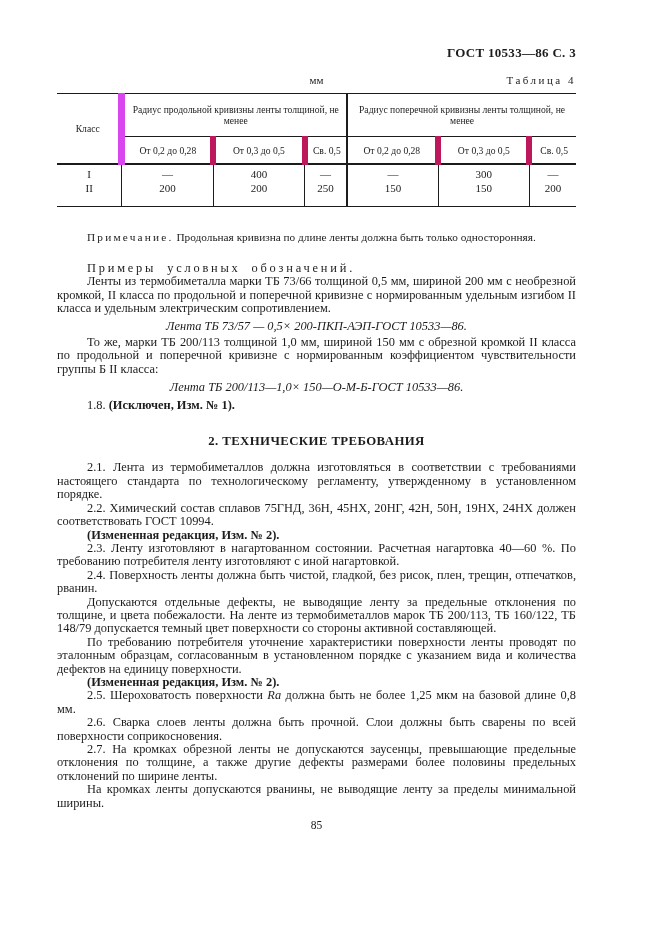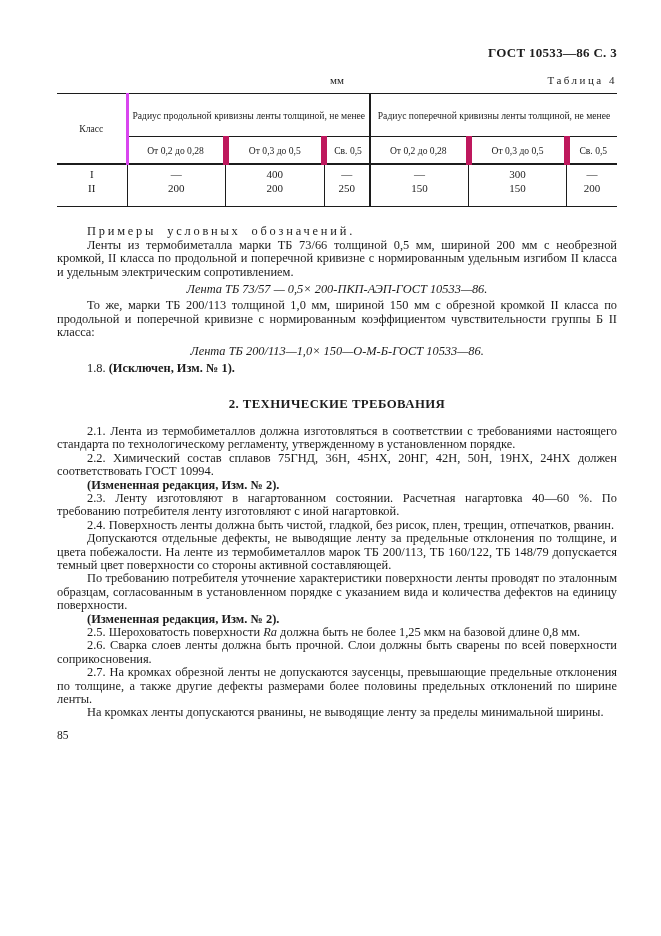--- a/index.html
+++ b/index.html
@@ -5,21 +5,21 @@
   html, body {
     margin: 0;
     padding: 0;
     background: #ffffff;
   }
   .page {
     position: relative;
     width: 661px;
     height: 936px;
     box-sizing: border-box;
-    padding: 46px 44px 0 57px;
+    padding: 46px 85px 0 57px;
     background: #ffffff;
     color: #1c1c1c;
     font-family: "Liberation Serif", serif;
     font-size: 12.4px;
     line-height: 13.4px;
     overflow: hidden;
   }
   .running-header {
     text-align: right;
     font-weight: bold;
@@ -60,21 +60,21 @@
     border-bottom: 1.4px solid #1c1c1c;
   }
   table.t4 td {
     font-size: 9.6px;
     line-height: 11.5px;
     text-align: center;
     vertical-align: middle;
     padding: 2px 3px;
   }
   td.c-class {
-    border-right: 3px solid #d946ef;
+    border-right: 7px solid #d946ef;
     border-bottom: 2.6px solid #1c1c1c;
     font-size: 10.3px;
   }
   td.c-group { border-bottom: 1px solid #1c1c1c; height: 38px; }
   td.g-left  { border-right: 2.6px solid #1c1c1c; }
   tr.r-sub td {
     border-right: 6px solid #be185d;
     border-bottom: 2.6px solid #1c1c1c;
     height: 22px;
     font-size: 9.6px;
@@ -119,20 +119,21 @@
   .sec2-title {
     margin-top: 23px;
     margin-bottom: 13px;
     text-align: center;
     font-weight: bold;
     font-size: 12.8px;
     letter-spacing: 0.4px;
   }
   .pagenum {
     margin-top: 9px;
+    text-align: center;
     font-size: 11.5px;
   }
 </style>
 </head>
 <body>
 
 <div class="page">
 
   <div class="running-header">ГОСТ 10533—86 С. 3</div>
 
@@ -192,20 +193,21 @@
         <div>150</div>
       </td>
       <td class="s6">
         <div>—</div>
         <div>200</div>
       </td>
     </tr>
   </tbody>
     </table>
 
+  <p class="note"><span class="note-label">Примечание.</span><span> Продольная кривизна по длине ленты должна быть только односторонняя.</span></p>
 
   <p class="examples-heading">Примеры условных обозначений.</p>
 
   <p class="indent">Ленты из термобиметалла марки ТБ 73/66 толщиной 0,5 мм, шириной 200 мм с необрезной кромкой, II класса по продольной и поперечной кривизне с нормированным удельным изгибом II класса и удельным электрическим сопротивлением.</p>
   <p class="designation">Лента ТБ 73/57 — 0,5× 200-ПКП-АЭП-ГОСТ 10533—86.</p>
 
   <p class="indent">То же, марки ТБ 200/113 толщиной 1,0 мм, шириной 150 мм с обрезной кромкой II класса по продольной и поперечной кривизне с нормированным коэффициентом чувствительности группы Б II класса:</p>
   <p class="designation designation2">Лента ТБ 200/113—1,0× 150—О-М-Б-ГОСТ 10533—86.</p>
 
   <p class="indent"><span>1.8. </span><span class="bold">(Исключен, Изм. № 1).</span></p>

